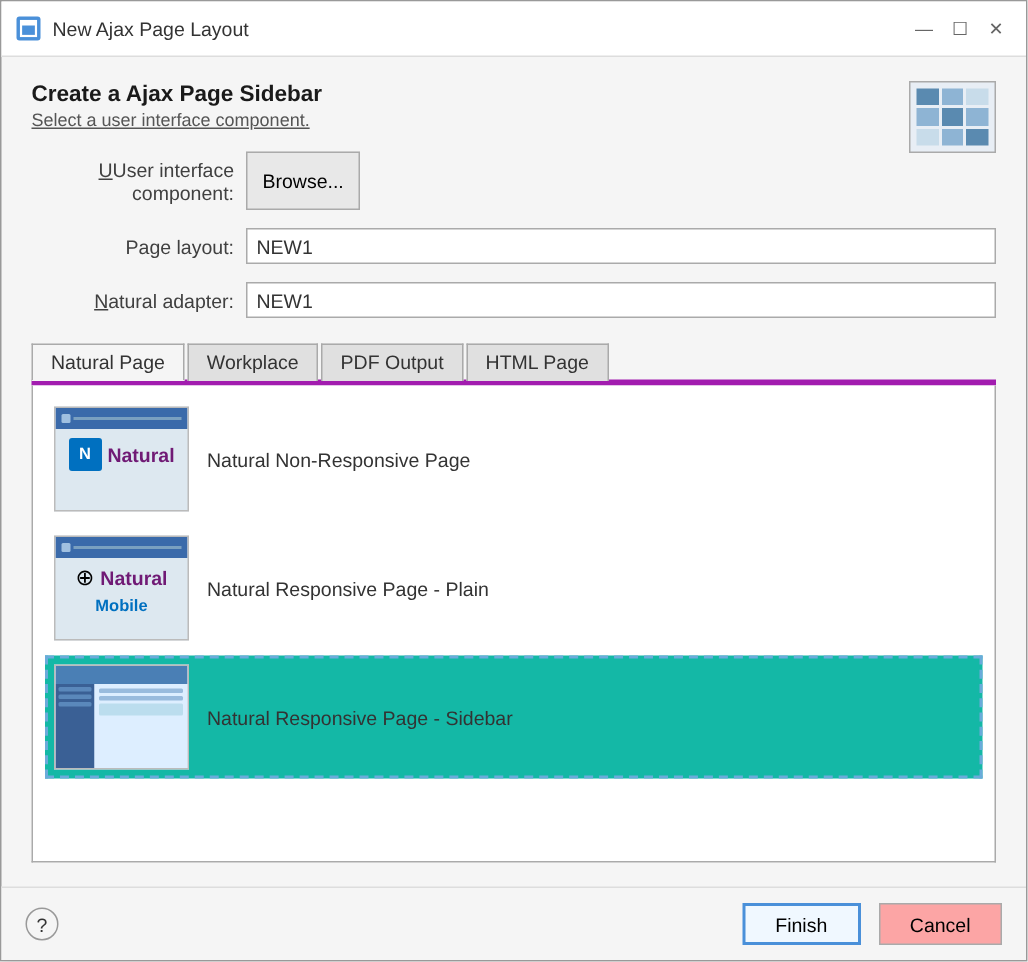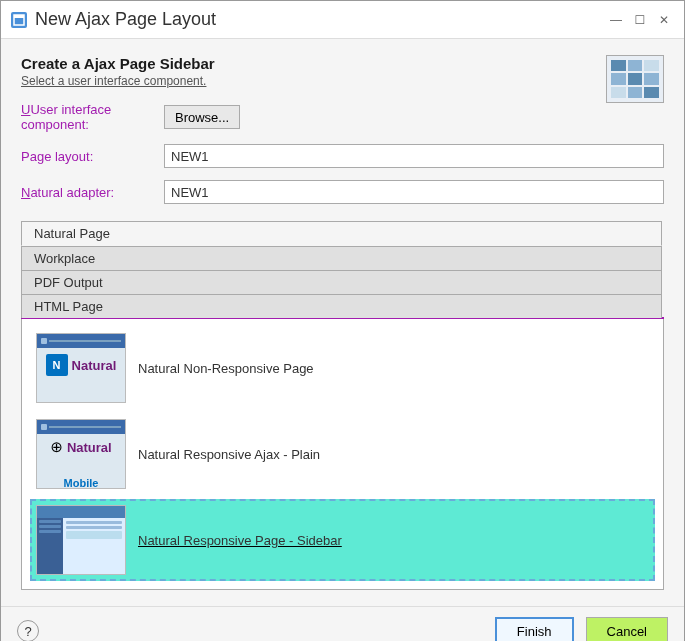--- a/index.html
+++ b/index.html
@@ -42,21 +42,21 @@
       background: #4a90d9;
       border-radius: 2px;
       display: flex;
       align-items: center;
       justify-content: center;
       color: white;
       font-size: 10px;
       font-weight: bold;
     }
     .title-bar-text {
-      font-size: 18px;
+      font-size: 13px;
       font-weight: normal;
       color: #333;
     }
     .title-bar-controls {
       display: flex;
       gap: 4px;
     }
     .title-btn {
       width: 20px;
       height: 20px;
@@ -89,56 +89,55 @@
       text-decoration: underline;
     }
     .field-row {
       display: flex;
       align-items: center;
       gap: 8px;
       margin-bottom: 4px;
     }
     .field-label {
       width: 135px;
-      text-align: left;
-      color: #a21caf;
+      text-align: right;
+      color: #404040;
       font-size: 13px;
       flex-shrink: 0;
     }
     .field-label .underline {
       text-decoration: underline;
     }
     .field-input {
       flex: 1;
       height: 24px;
       border: 1px solid #aaa;
       background: white;
       padding: 2px 6px;
       font-size: 13px;
       color: #333;
     }
     .browse-btn {
-      height: 24px;
+      height: 39px;
       padding: 0 10px;
       border: 1px solid #aaa;
       background: #e8e8e8;
       cursor: pointer;
       font-size: 13px;
       white-space: nowrap;
     }
     .tabs-container {
       margin-top: 4px;
       flex: 1;
       display: flex;
       flex-direction: column;
     }
     .tab-bar {
       display: flex;
-      border-bottom: 2px solid #a21caf;
-      flex-direction: column;
+      border-bottom: 4px solid #a21caf;
     }
     .tab {
       padding: 4px 12px;
       border: 1px solid #aaa;
       border-bottom: none;
       background: #e0e0e0;
       cursor: pointer;
       font-size: 13px;
       color: #333;
       margin-right: 2px;
@@ -171,23 +170,22 @@
     .items-list::-webkit-scrollbar-thumb { background: #aaa; border: 1px solid #999; }
     .list-item {
       display: flex;
       align-items: center;
       gap: 12px;
       padding: 4px;
       cursor: pointer;
       border: 2px solid transparent;
     }
     .list-item.selected {
-      background: #5eead4;
+      background: #14b8a6;
       border: 2px dashed #6aabda;
-      text-decoration: underline;
     }
     .item-preview {
       width: 90px;
       height: 70px;
       border: 1px solid #bbb;
       background: #e8eef5;
       flex-shrink: 0;
       overflow: hidden;
       position: relative;
     }
@@ -216,21 +214,21 @@
     }
     .natural-text {
       color: #701a75;
       font-size: 13px;
       font-weight: bold;
     }
     .mobile-text {
       color: #0070c0;
       font-size: 11px;
       font-weight: bold;
-      margin-top: 19px;
+      margin-top: 2px;
     }
     .item-label {
       font-size: 13px;
       color: #333;
     }
     .footer {
       border-top: 1px solid #ddd;
       padding: 10px 16px;
       background: #f5f5f5;
       display: flex;
@@ -238,21 +236,21 @@
       justify-content: space-between;
     }
     .footer-right {
       display: flex;
       gap: 12px;
     }
     .footer-btn {
       height: 28px;
       padding: 0 20px;
       border: 1px solid #aaa;
-      background: #bef264;
+      background: #fca5a5;
       cursor: pointer;
       font-size: 13px;
     }
     .footer-btn.primary {
       border: 2px solid #4a90d9;
       background: #f0f8ff;
     }
     .help-icon {
       width: 22px;
       height: 22px;
@@ -382,21 +380,21 @@
                 <div style="flex:1;height:2px;background:#7aa0c0;"></div>
               </div>
               <div style="padding:4px;display:flex;align-items:center;justify-content:center;flex-direction:column;gap:2px;">
                 <div class="natural-logo">
                   <span style="font-size:15px;">⊕</span>
                   <span class="natural-text">Natural</span>
                 </div>
                 <span class="mobile-text">Mobile</span>
               </div>
             </div>
-            <span class="item-label">Natural Responsive Ajax - Plain</span>
+            <span class="item-label">Natural Responsive Page - Plain</span>
           </div>
 
           <div class="list-item selected">
             <div class="item-preview" style="background:#ddeeff;">
               <div style="background:#4a7fb5;height:12px;width:100%;"></div>
               <div style="display:flex;height:calc(100% - 12px);">
                 <div style="width:30%;background:#3a6095;height:100%;padding:2px;">
                   <div style="height:3px;background:#5a88bb;margin-bottom:2px;border-radius:1px;"></div>
                   <div style="height:3px;background:#5a88bb;margin-bottom:2px;border-radius:1px;"></div>
                   <div style="height:3px;background:#5a88bb;margin-bottom:2px;border-radius:1px;"></div>

